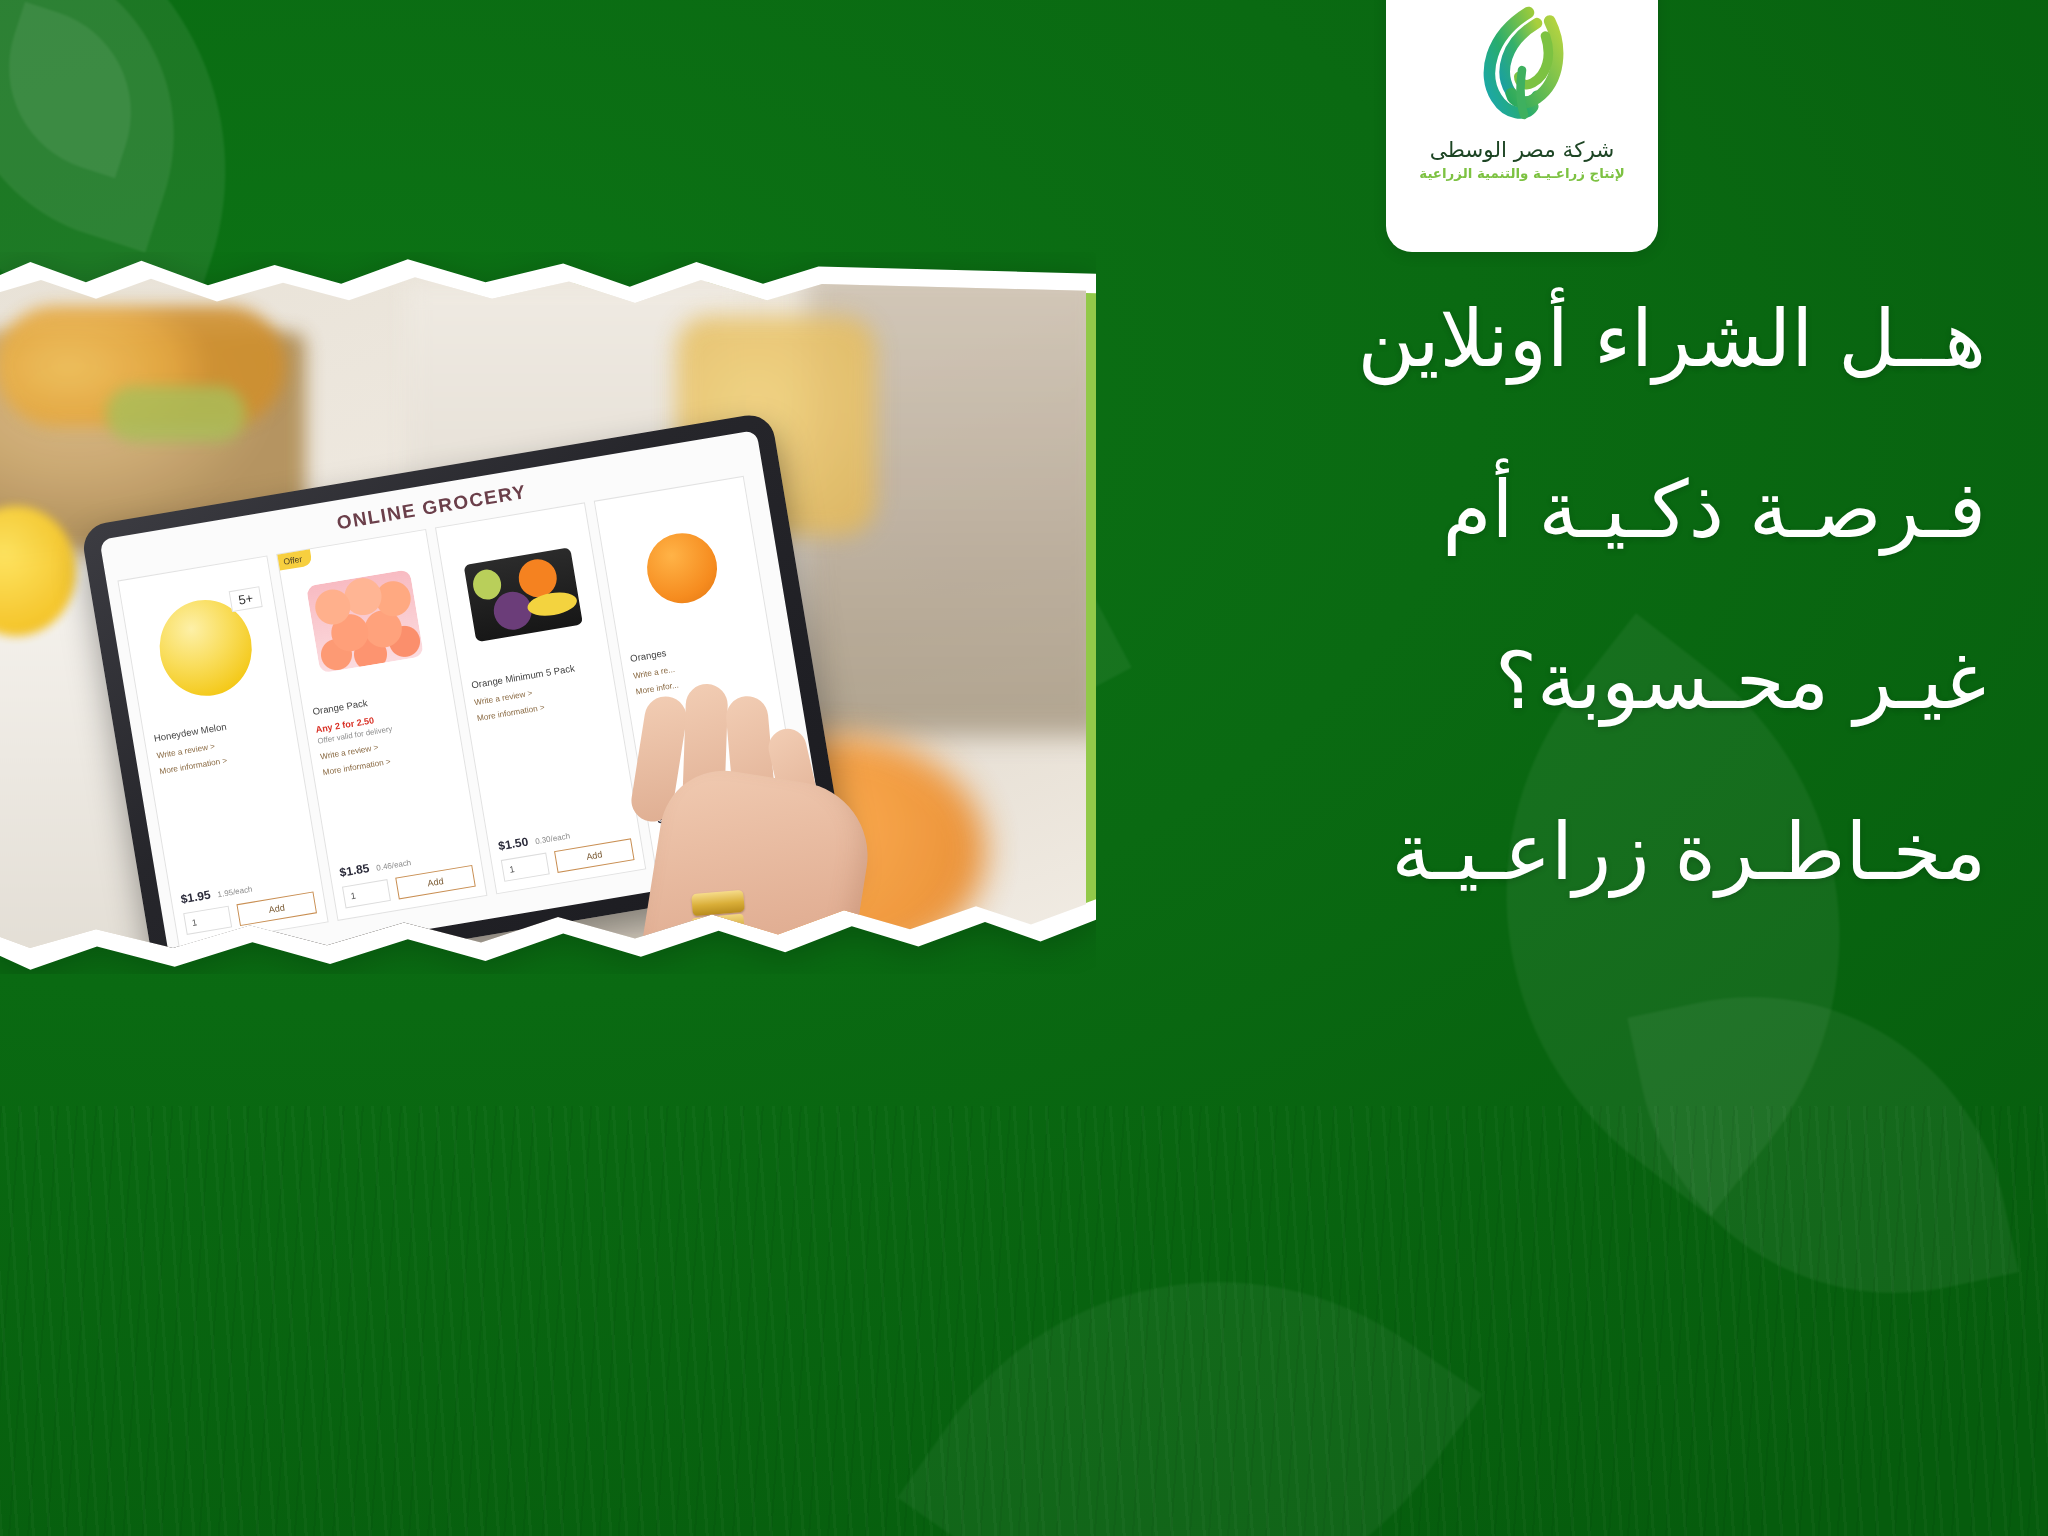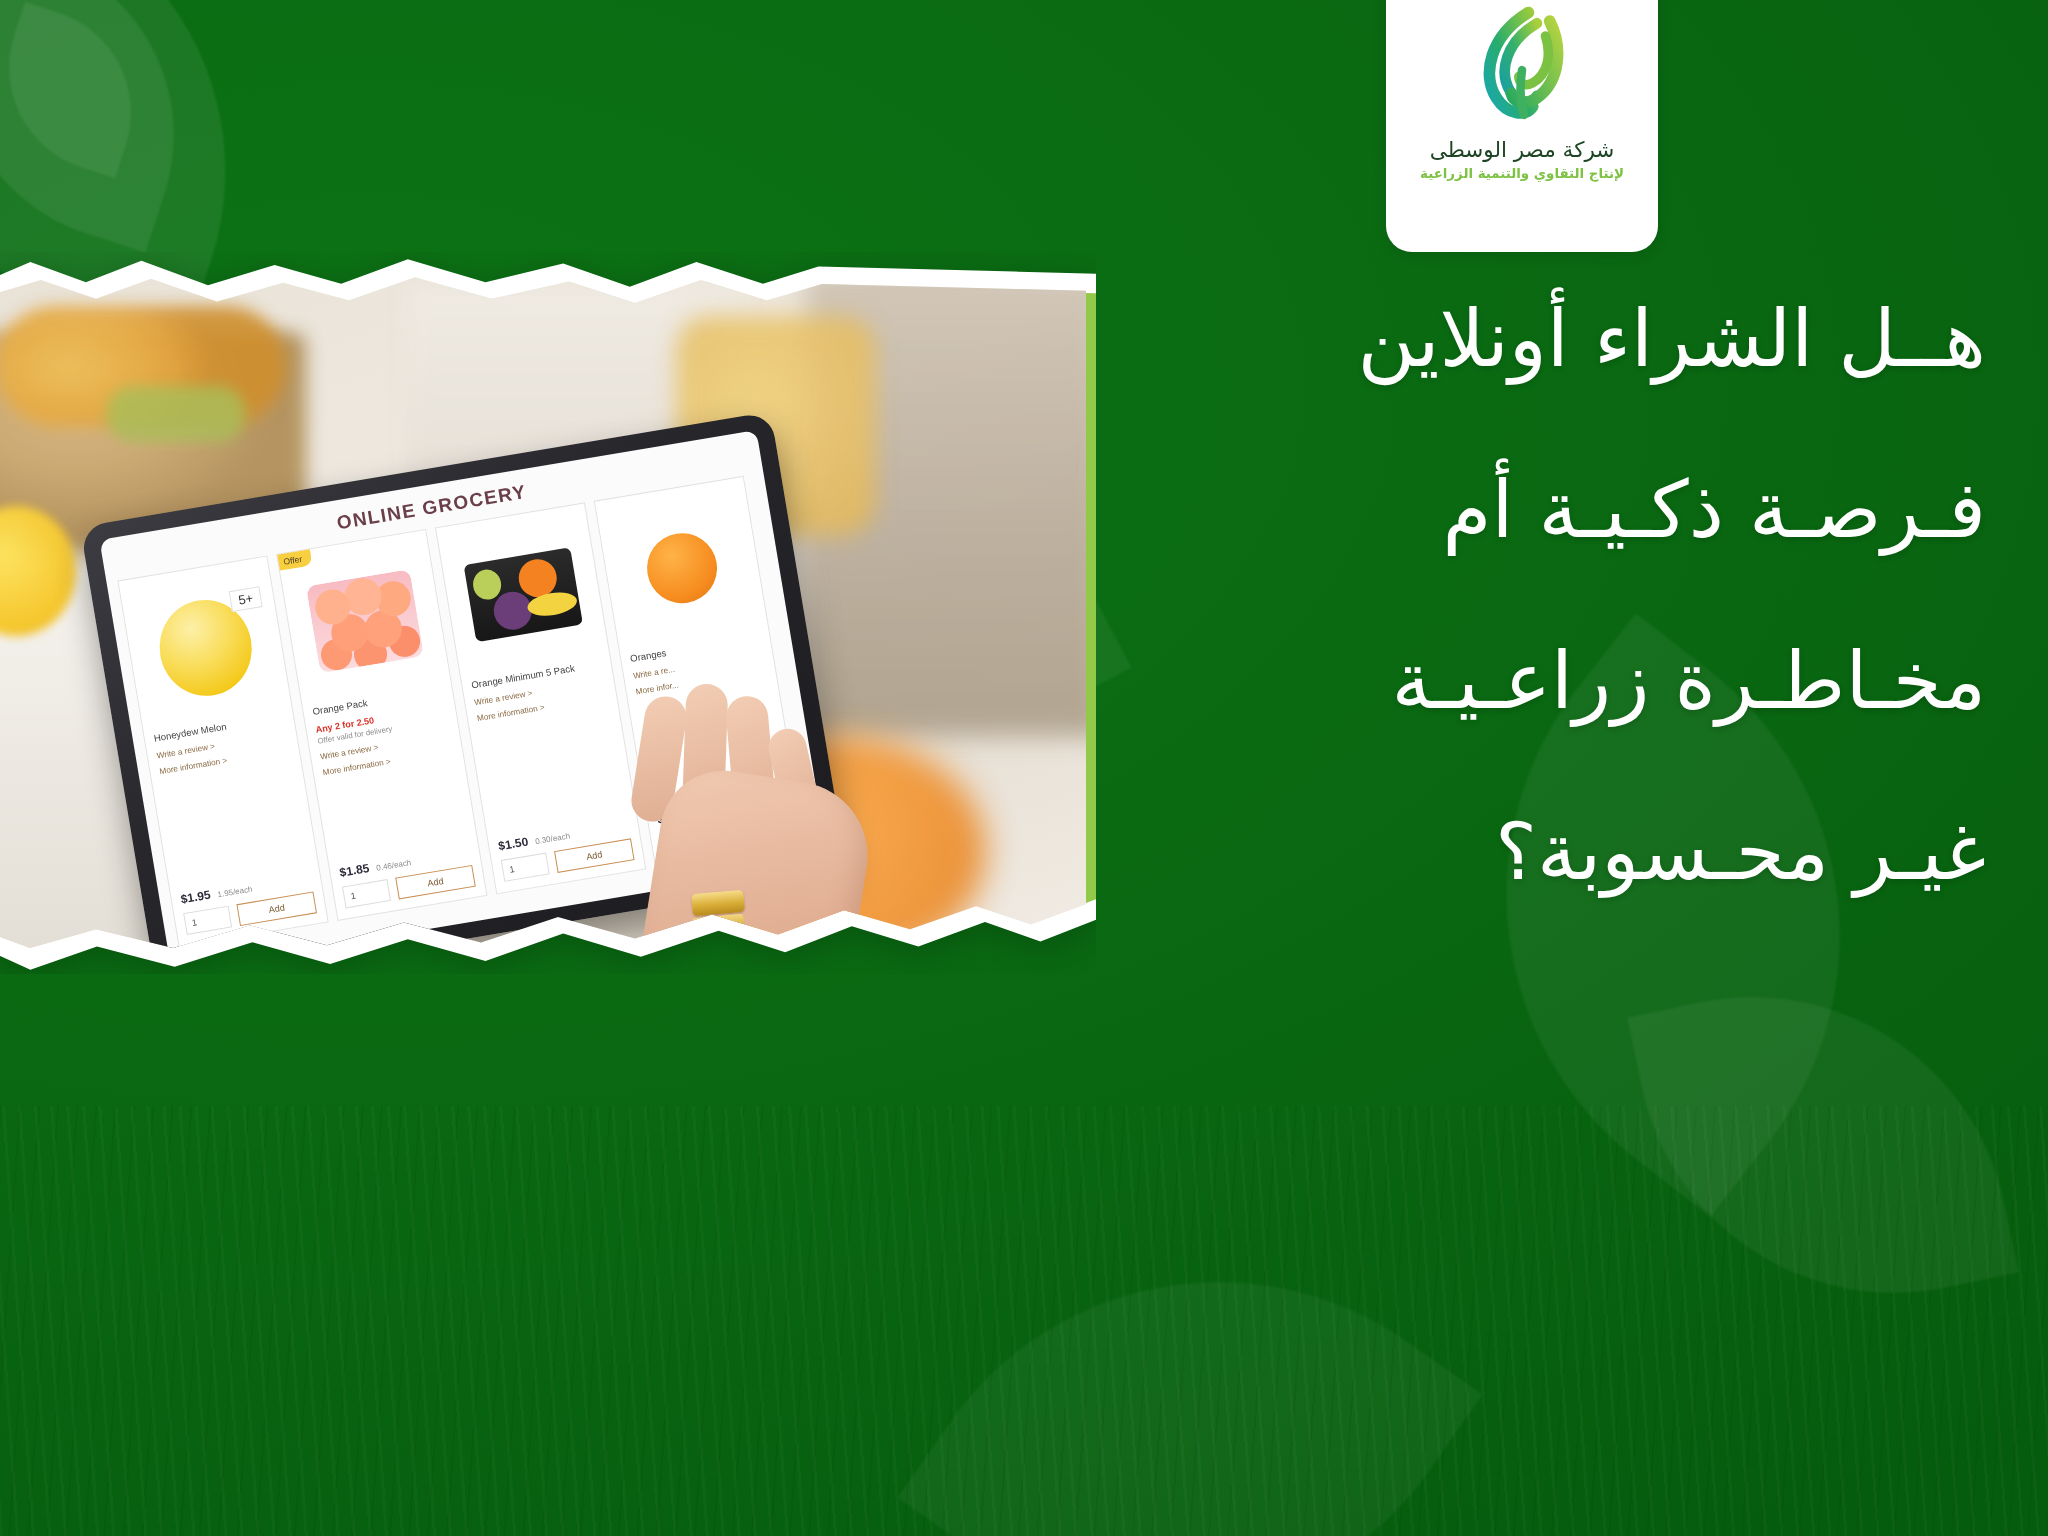--- a/index.html
+++ b/index.html
@@ -364,28 +364,28 @@
         <stop offset="100%" stop-color="#b6d440"></stop>
       </linearGradient>
     </defs>
     <path d="M66 8 C 30 30, 22 66, 36 88 C 46 104, 64 106, 70 96" fill="none" stroke="url(#lg1)" stroke-width="11" stroke-linecap="round"></path>
     <path d="M74 18 C 44 36, 38 64, 49 82 C 57 94, 70 94, 74 86" fill="none" stroke="url(#lg2)" stroke-width="10" stroke-linecap="round"></path>
     <path d="M86 16 C 98 40, 96 72, 74 88 C 62 96, 52 92, 50 84" fill="none" stroke="url(#lg3)" stroke-width="11" stroke-linecap="round"></path>
     <path d="M82 30 C 88 48, 84 66, 70 74 C 63 78, 57 74, 57 68" fill="none" stroke="#7cc242" stroke-width="9" stroke-linecap="round"></path>
     <path d="M60 62 C 58 76, 58 92, 62 104" fill="none" stroke="#3eb05f" stroke-width="8" stroke-linecap="round"></path>
   </svg>
   <div class="logo-name">شركة مصر الوسطى</div>
-  <div class="logo-sub">لإنتاج التقاوي والتنمية الزراعية</div>
+  <div class="logo-sub">لإنتاج زراعـيـة والتنمية الزراعية</div>
 </div>
 
 <div class="headline">
   <div class="hl-line">هــل الشراء أونلاين</div>
   <div class="hl-line">فـرصـة ذكـيـة أم</div>
+  <div class="hl-line">غيـر محـسوبة؟</div>
   <div class="hl-line">مخـاطـرة زراعـيـة</div>
-  <div class="hl-line">غيـر محـسوبة؟</div>
 </div>
 
 <div class="photo-wrap">
   <div class="torn-white"></div>
   <div class="torn-green"></div>
 
   <div class="photo">
     <div class="ph-table"></div>
     <div class="ph-chair"></div>
     <div class="ph-person"></div>

